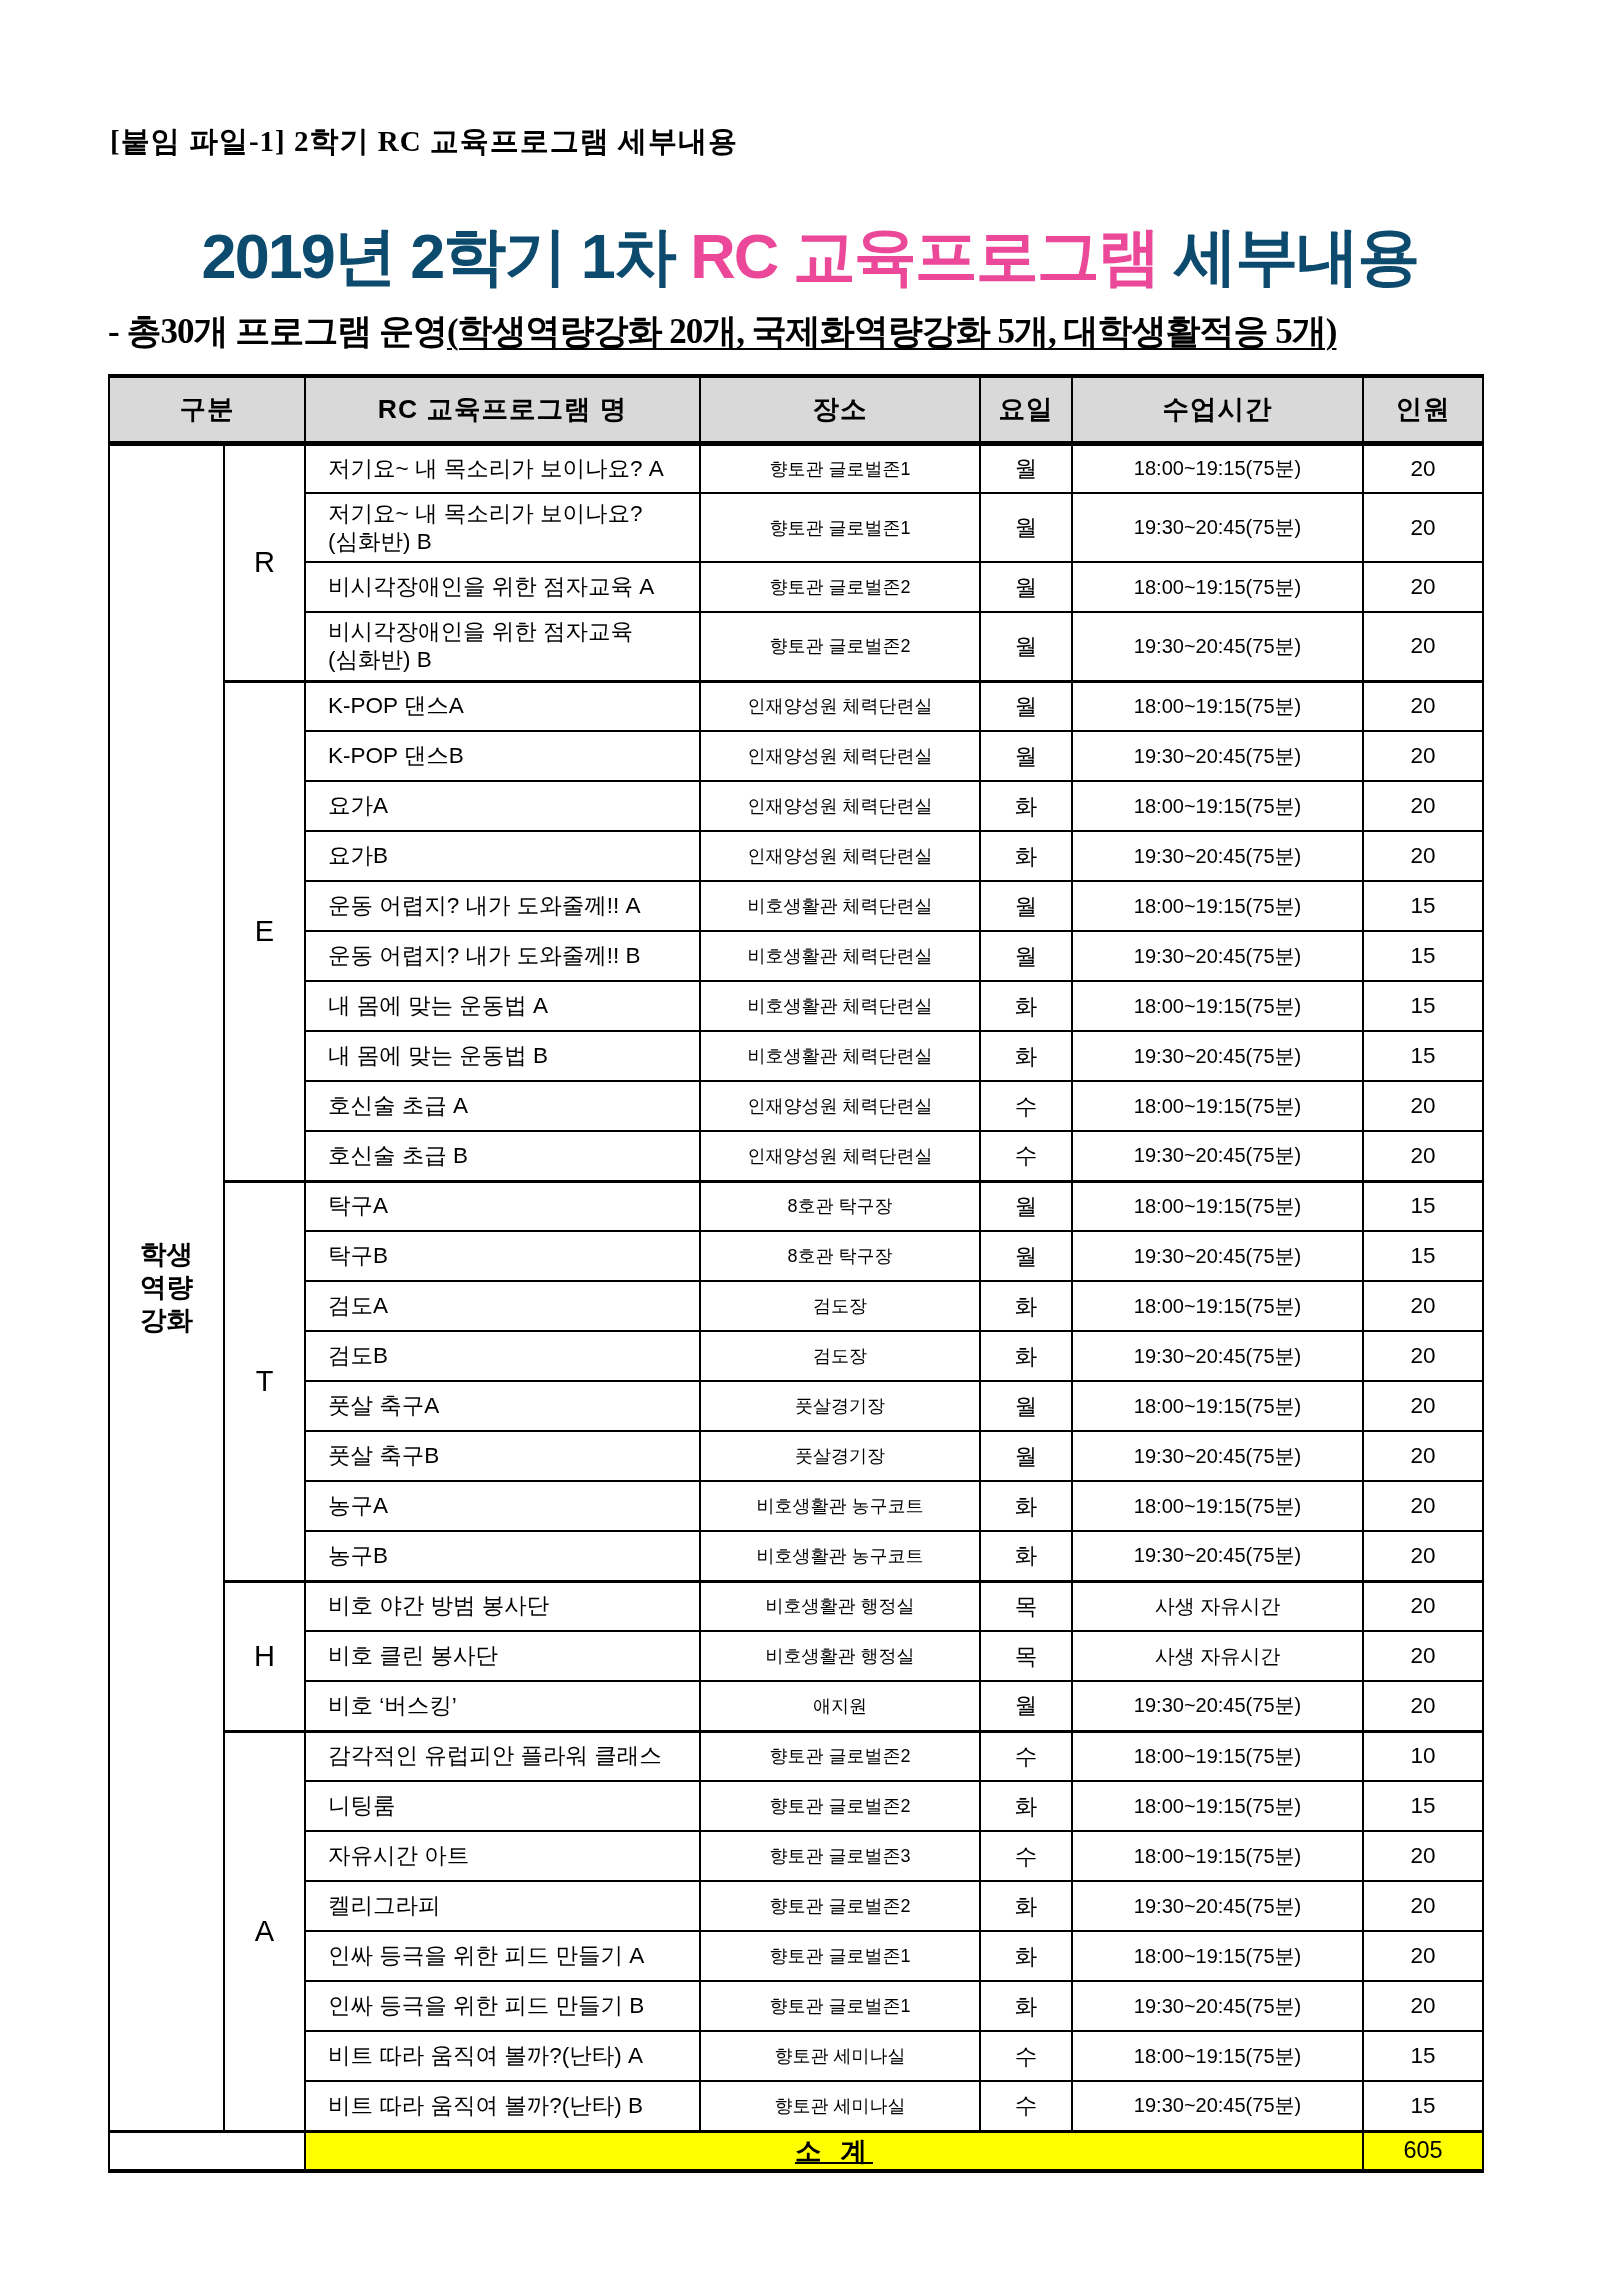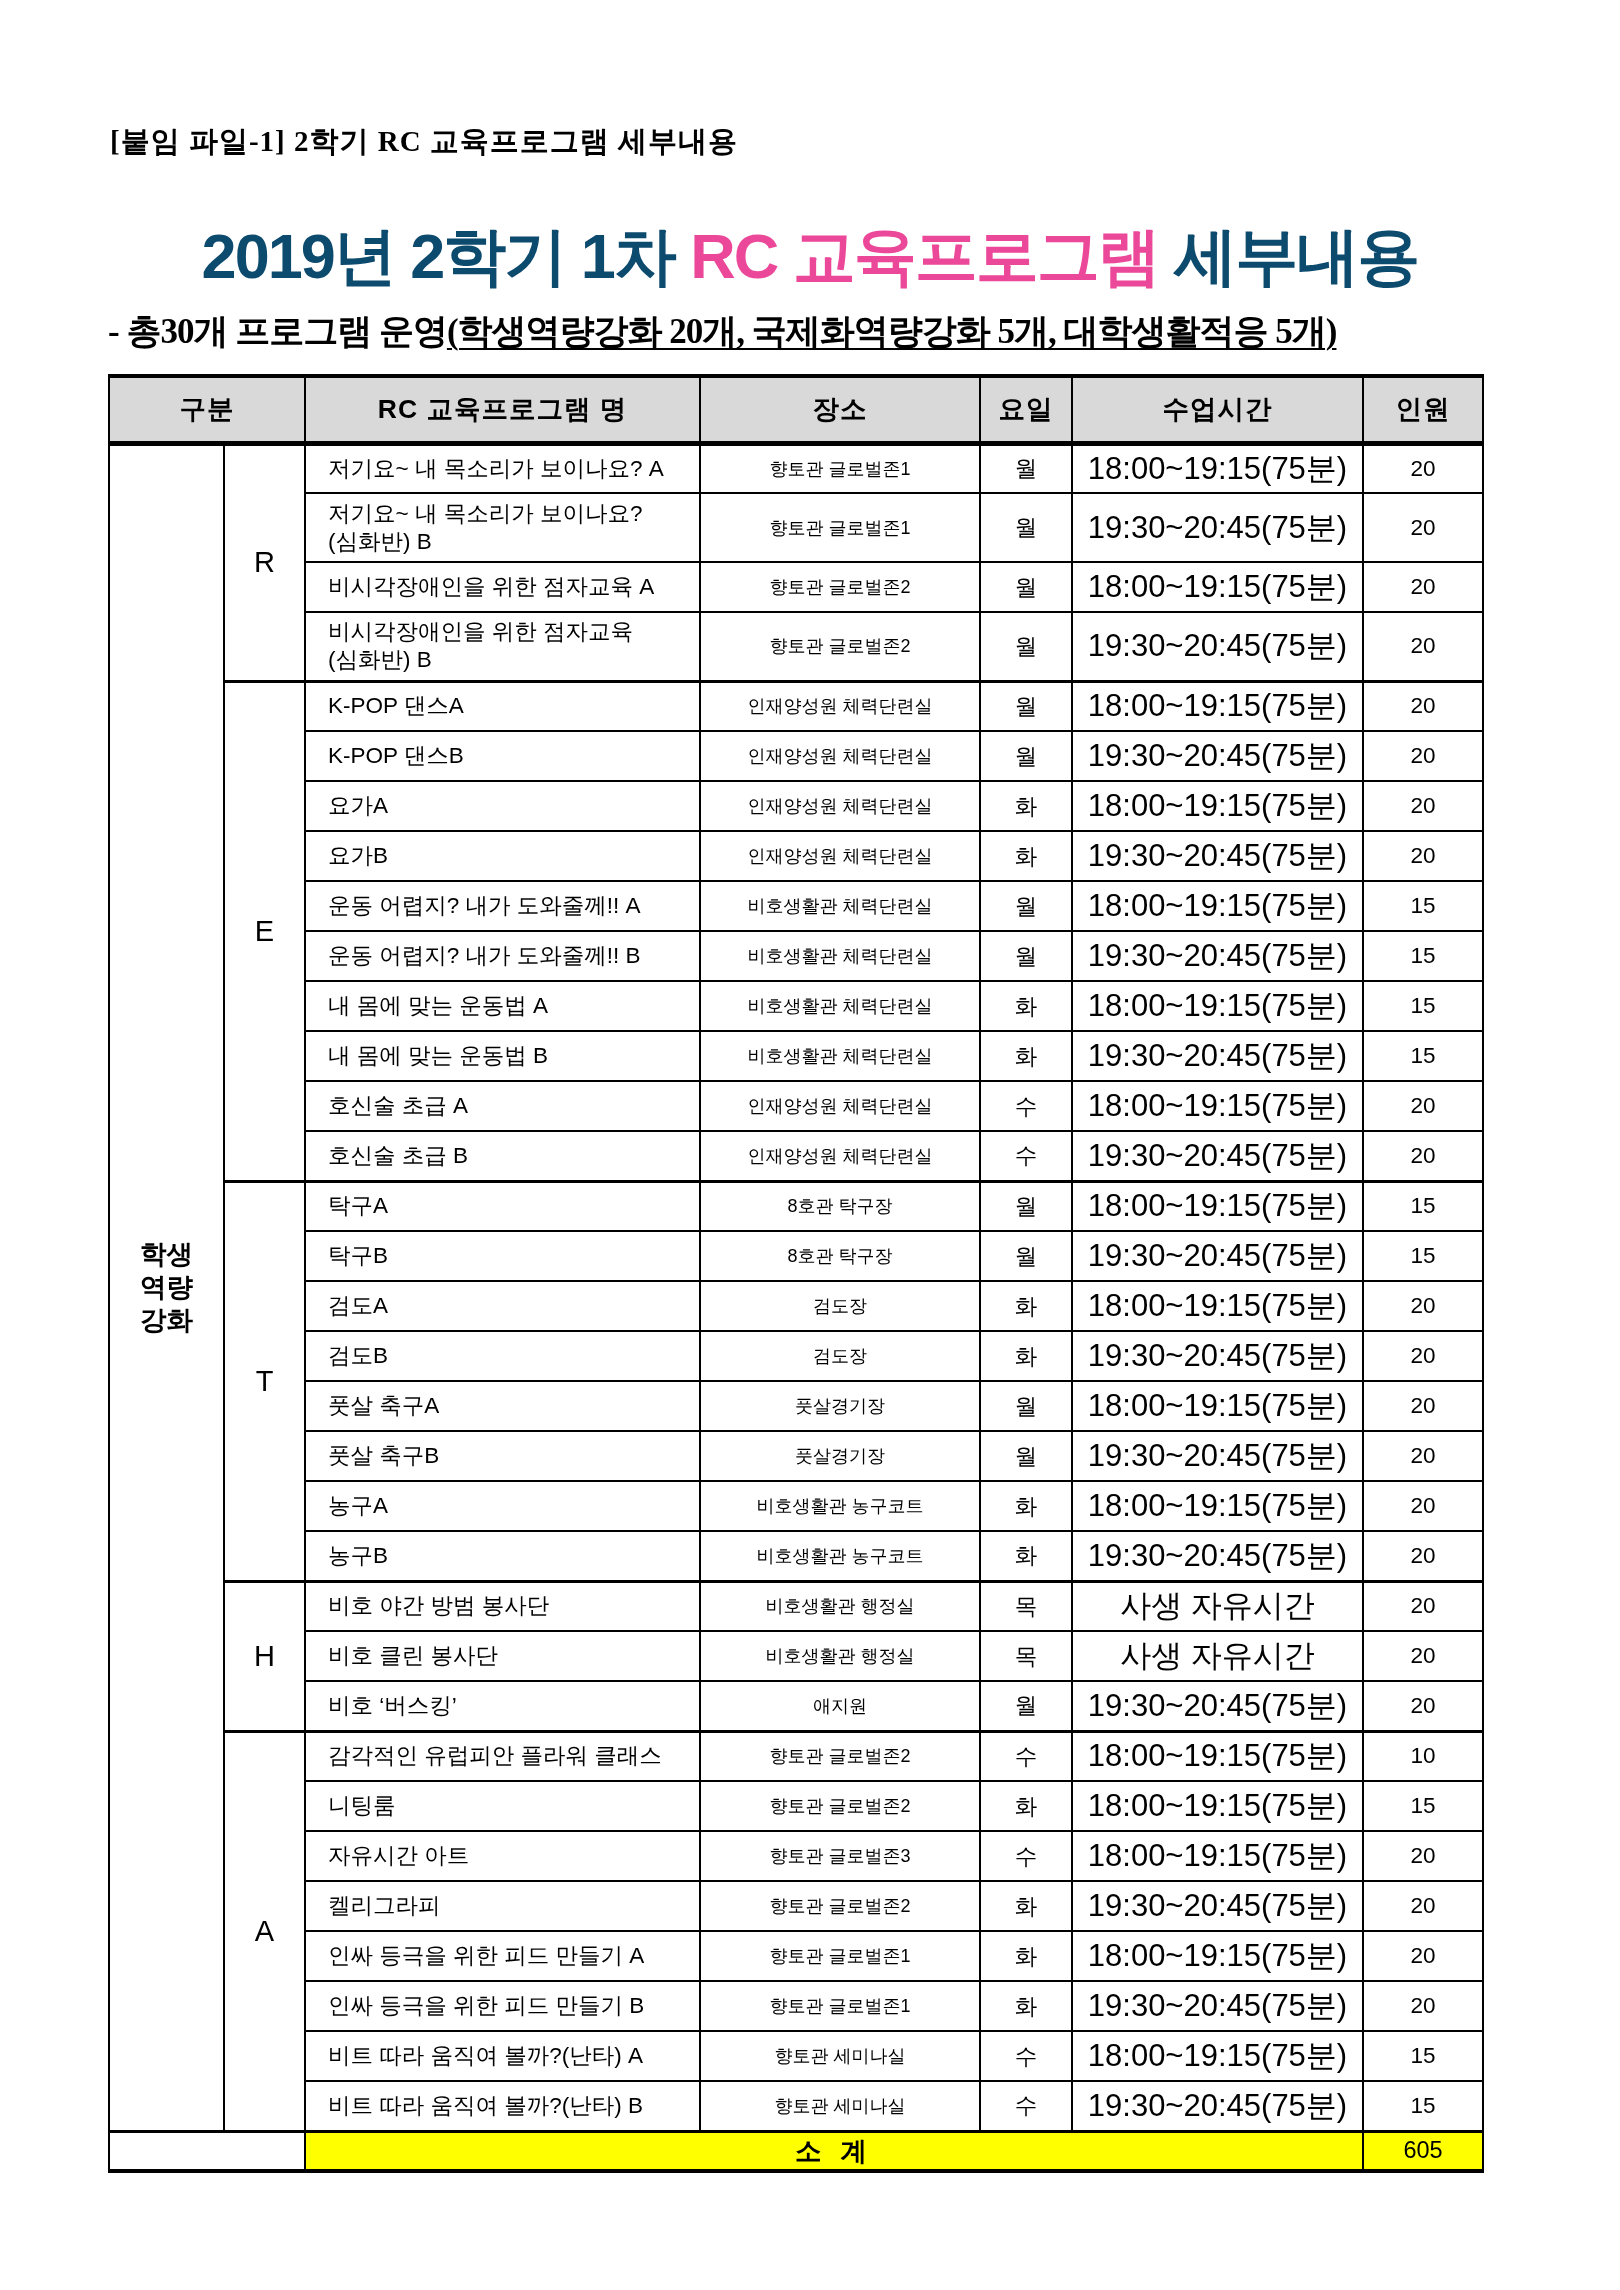--- a/index.html
+++ b/index.html
@@ -43,31 +43,31 @@
   }
   .program-table tbody tr { height:50px; }
   .program-table tbody tr.tall { height:69px; }
   .program-table tbody tr.group-start > td { border-top:3.9px solid #000; }
   td.name-cell {
     text-align:left; padding-left:22px; font-size:22.5px;
     white-space:pre-line; line-height:28px;
   }
   td.place-cell { font-size:18px; }
   td.day-cell   { font-size:22.5px; }
-  td.time-cell  { font-size:31px; }
+  td.time-cell  { font-size:20px; }
   td.count-cell { font-size:22.5px; }
   td.letter-cell { font-size:29px; }
   td.cat-cell {
     font-size:26.5px; font-weight:bold; white-space:pre-line; line-height:33px;
   }
   .program-table tfoot tr { height:39px; }
   .program-table tfoot td { border-top:3.9px solid #000; border-bottom:4.9px solid #000; }
   td.footer-empty-cell { border-left:none; background:#fff; }
   td.subtotal-label-cell {
-    background:#FFFF00; font-weight:bold; font-size:26.5px; letter-spacing:5.9px;
+    background:#FFFF00; font-weight:bold; font-size:26.5px; letter-spacing:5.9px;text-decoration:underline;
   }
   td.subtotal-value-cell { background:#FFFF00; font-size:23.5px; }
 </style>
 </head>
 <body>
 
 <div class="attachment-label">[붙임 파일-1] 2학기 RC 교육프로그램 세부내용</div>
 
 <div class="doc-title">
   <span class="title-blue">2019년 2학기 1차 </span><span class="title-red">RC 교육프로그램</span><span class="title-blue"> 세부내용</span>

